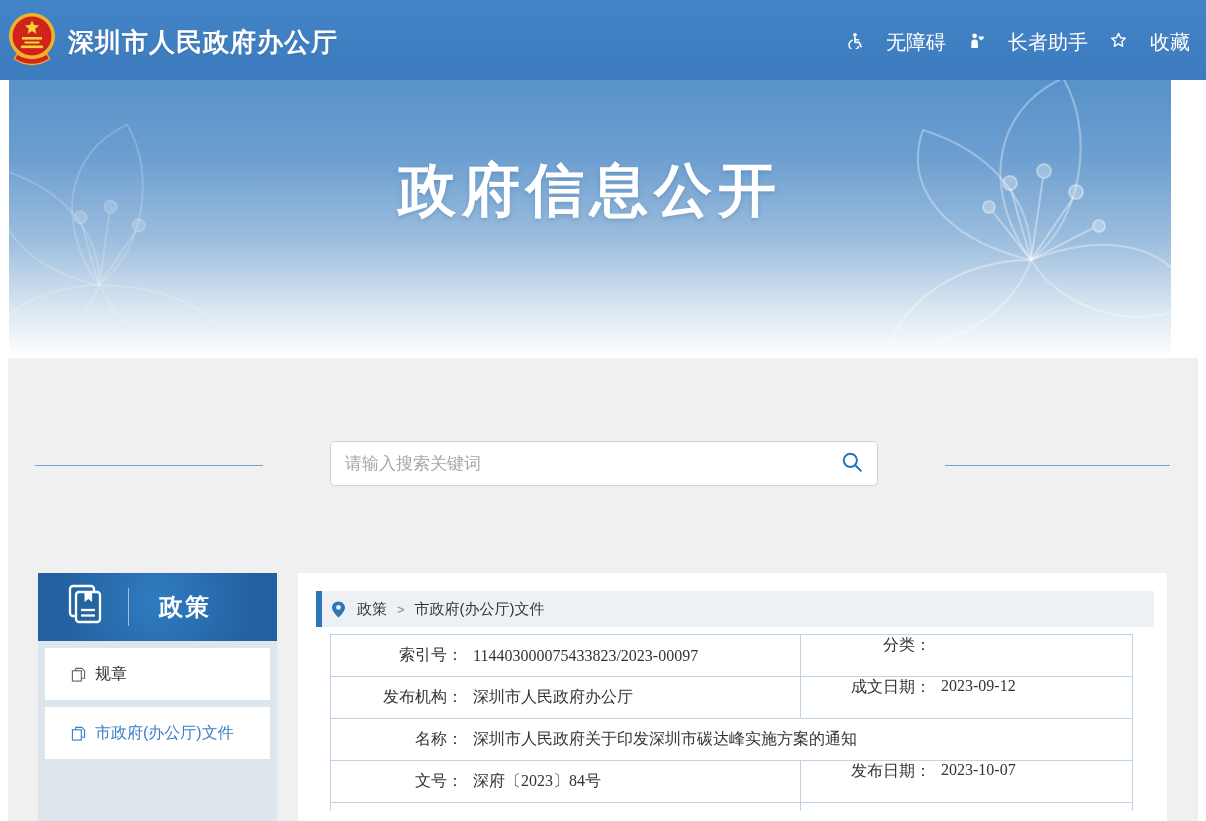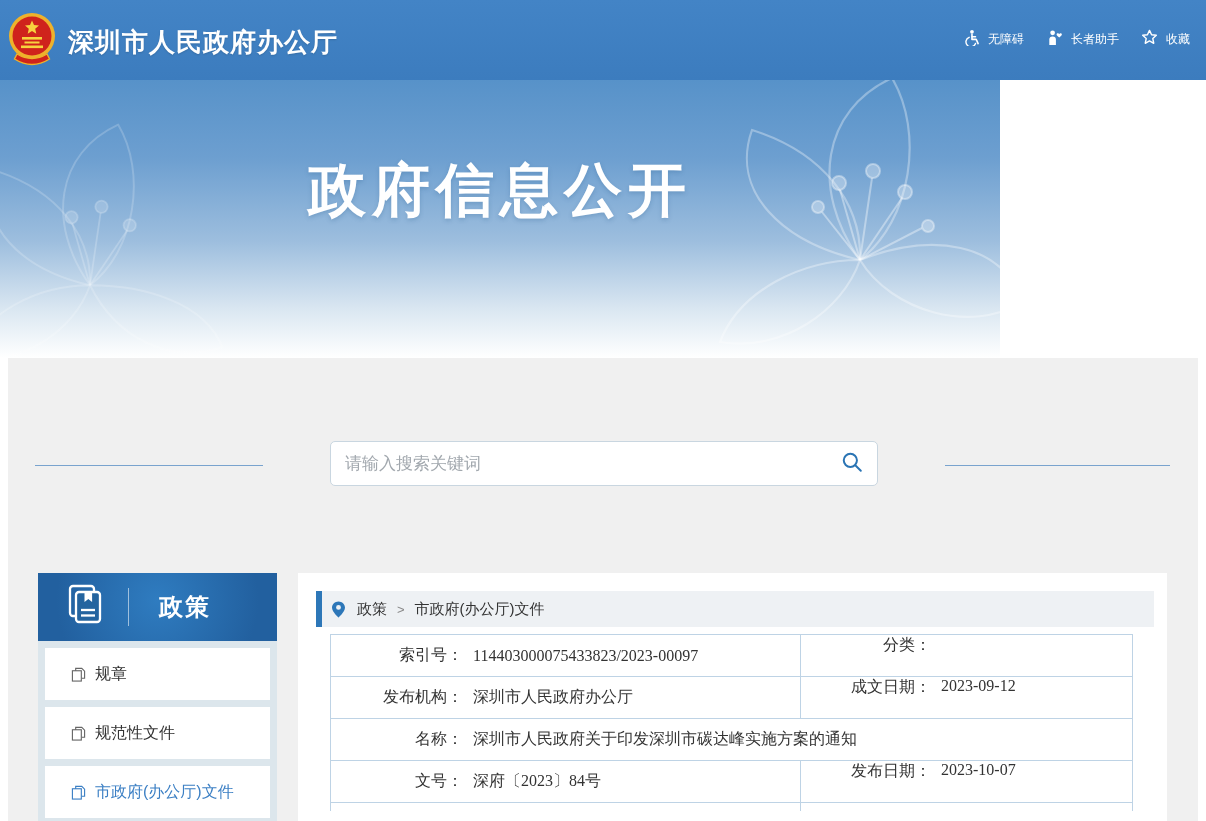--- a/index.html
+++ b/index.html
@@ -6,24 +6,24 @@
   html,body { width:1206px; height:821px; overflow:hidden; background:#fff;
     font-family:"Liberation Sans","DejaVu Sans",sans-serif; }
 
   
   .topbar { position:absolute; left:0; top:0; width:1206px; height:80px;
     background:linear-gradient(180deg,#4384c6,#3c7cbe); }
   .brand { position:absolute; left:8px; top:11px; display:flex; align-items:center; gap:12px; cursor:pointer; }
   .brand-title { color:#fff; font-size:26px; font-weight:bold; letter-spacing:1px;
     text-shadow:0 1px 2px rgba(0,0,0,.15); }
   .top-links { position:absolute; right:16px; top:29px; display:flex; gap:22px; }
-  .top-link { display:flex; align-items:center; gap:8px; color:#fff; font-size:12px; cursor:pointer; }
-
-  
-  .banner { position:absolute; left:0; top:80px; width:1000px; height:278px; overflow:hidden;
+  .top-link { display:flex; align-items:center; gap:23px; color:#fff; font-size:20px; cursor:pointer; }
+
+  
+  .banner { position:absolute; left:9px; top:80px; width:1162px; height:278px; overflow:hidden;
     background:linear-gradient(180deg,#5792c9 0%,#6d9fd0 28%,#9dbede 58%,#d9e6f1 82%,#ffffff 100%);padding-left:8px; }
   .flower { position:absolute; }
   .flower.right { right:-30px; top:-10px; }
   .flower.left { left:-60px; top:30px; opacity:.7; }
   .banner-title { position:absolute; left:0; top:72px; width:100%; text-align:center;
     color:#fff; font-size:58px; font-weight:bold; letter-spacing:6px;
     text-shadow:0 2px 4px rgba(40,90,140,.25); }
 
   
   .main { position:absolute; left:8px; top:358px; width:1190px; height:463px; background:#f0f0f0; }
@@ -206,29 +206,20 @@
   <div class="side-list">
     <div class="side-item">
       <span class="doc-ic">
         <svg width="15" height="15" viewBox="0 0 16 16">
           <rect x="1.5" y="4" width="9.5" height="11" fill="#fff" stroke="currentColor" stroke-width="1.2"></rect>
           <path d="M5 4 V1.5 h6.5 l3 3 V12 h-3" fill="none" stroke="currentColor" stroke-width="1.2"></path>
         </svg>
       </span>
       <span>规章</span>
     </div>
-    <div class="side-item">
-      <span class="doc-ic">
-        <svg width="15" height="15" viewBox="0 0 16 16">
-          <rect x="1.5" y="4" width="9.5" height="11" fill="#fff" stroke="currentColor" stroke-width="1.2"></rect>
-          <path d="M5 4 V1.5 h6.5 l3 3 V12 h-3" fill="none" stroke="currentColor" stroke-width="1.2"></path>
-        </svg>
-      </span>
-      <span>规范性文件</span>
-    </div>
     <div class="side-item active">
       <span class="doc-ic">
         <svg width="15" height="15" viewBox="0 0 16 16">
           <rect x="1.5" y="4" width="9.5" height="11" fill="#fff" stroke="currentColor" stroke-width="1.2"></rect>
           <path d="M5 4 V1.5 h6.5 l3 3 V12 h-3" fill="none" stroke="currentColor" stroke-width="1.2"></path>
         </svg>
       </span>
       <span>市政府(办公厅)文件</span>
     </div>
   </div>

